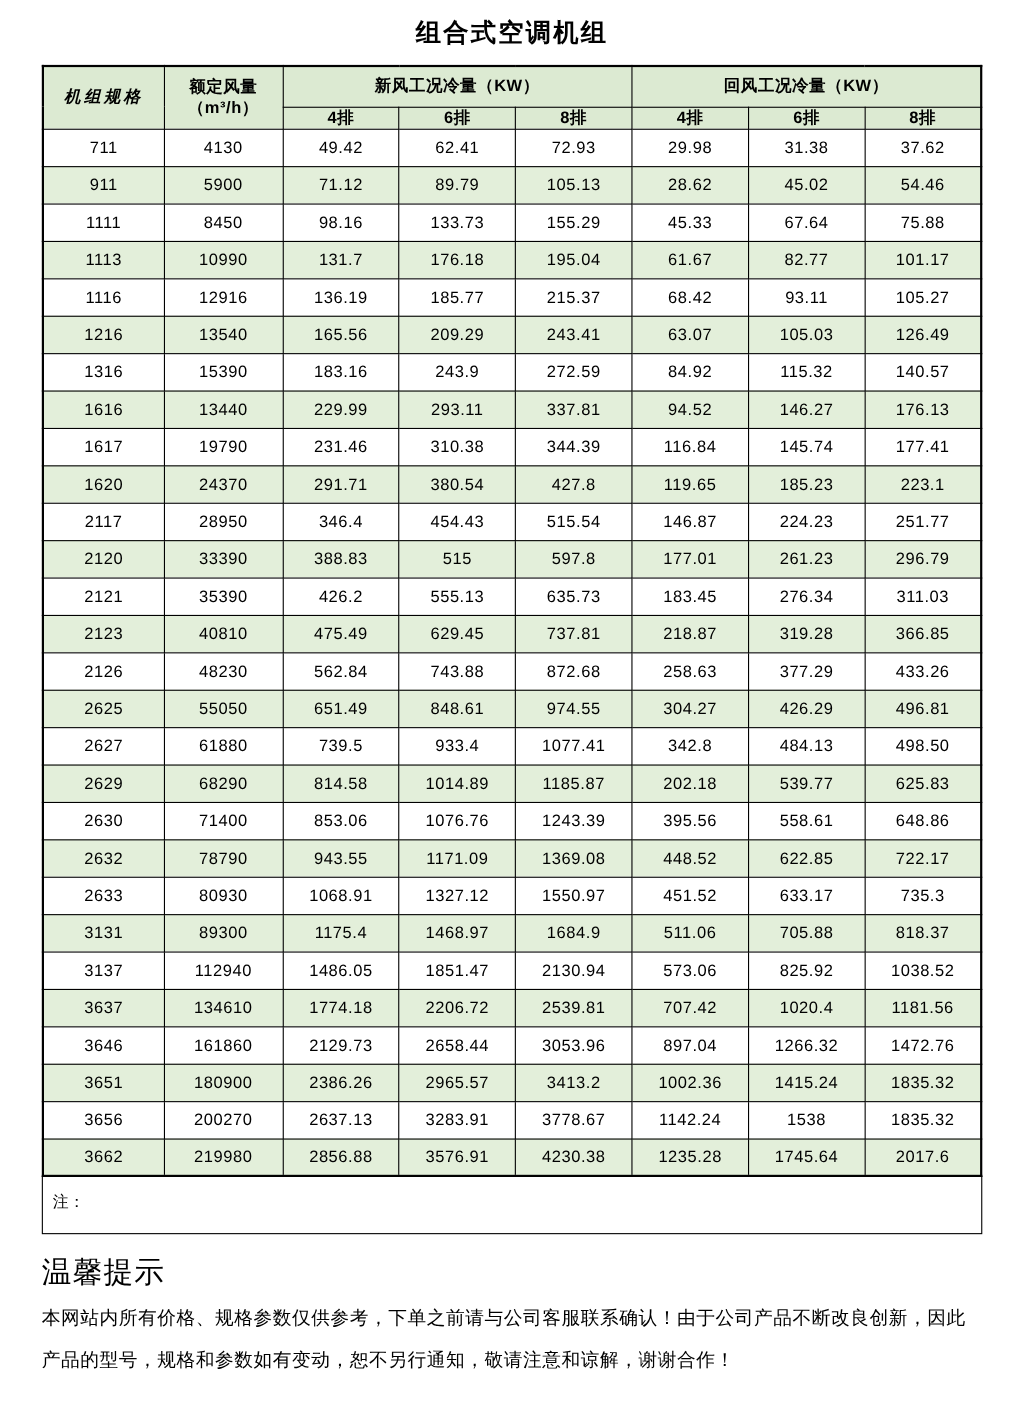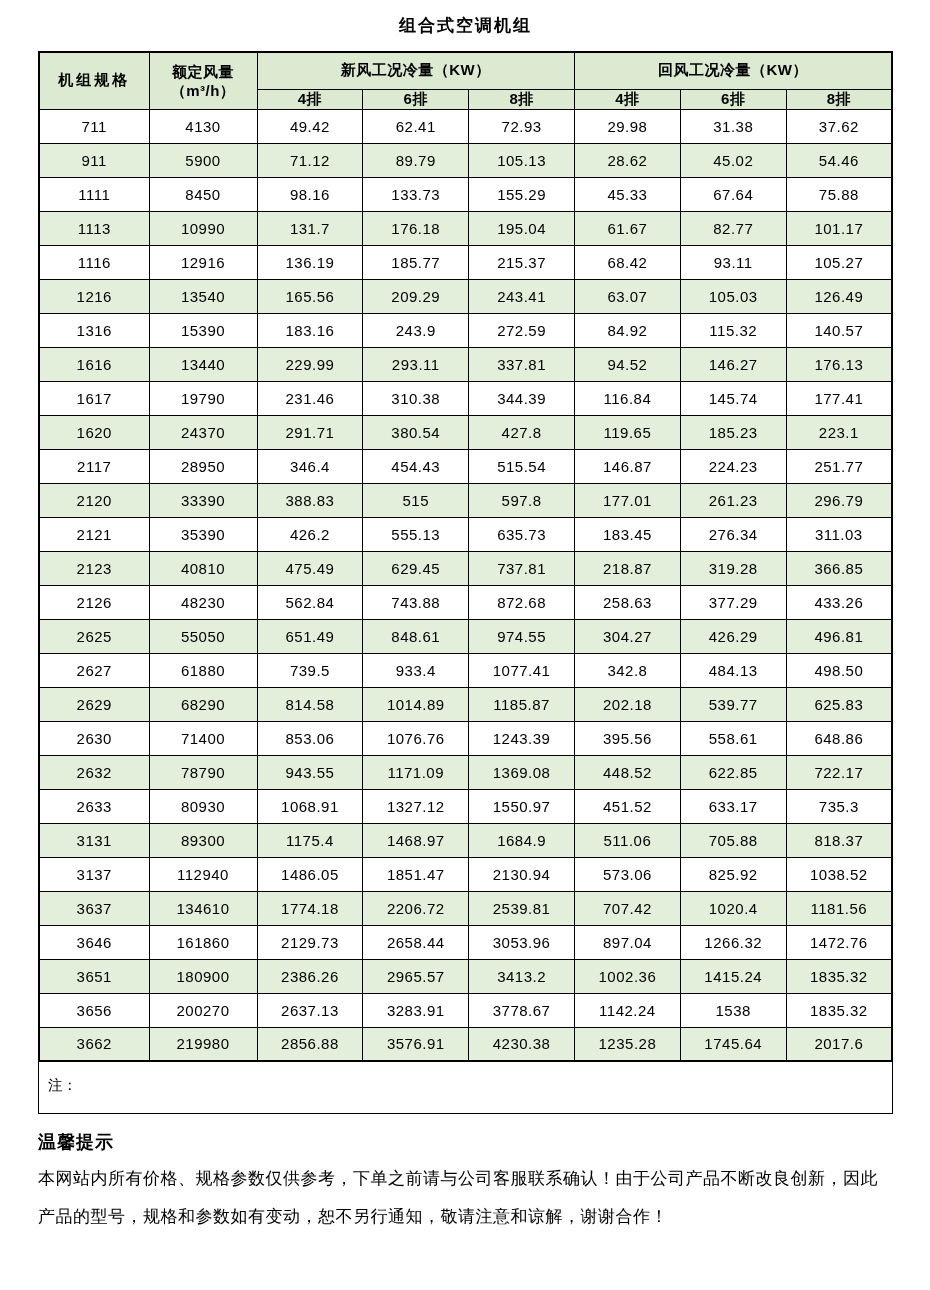--- a/index.html
+++ b/index.html
@@ -14,21 +14,21 @@
     font-family:"Liberation Sans","DejaVu Sans",sans-serif;
     color:#000;
   }
   .page{
     width:930px;
     padding:10px 37px 20px 38px;
   }
   .page-title{
     margin:4px 0 14px 0;
     text-align:center;
-    font-size:17px;
+    font-size:23px;
     font-weight:bold;
     letter-spacing:2px;
   }
   table.spec-table{
     width:855px;
     border-collapse:collapse;
     table-layout:fixed;
     border:2px solid var(--border);
   }
   .spec-table th,.spec-table td{
@@ -38,40 +38,40 @@
     padding:0 2px;
     font-size:15px;
     letter-spacing:0.5px;
   }
   .spec-table thead th{
     background:var(--header-bg);
     font-weight:bold;
   }
   .spec-table thead tr.group-row th{height:37px;}
   .spec-table thead tr.sub-row th{height:16px;}
-  .spec-table th.spec-col{letter-spacing:3px;}
+  .spec-table th.spec-col{letter-spacing:3px;font-style:italic;}
   .spec-table th .unit-line{display:block;line-height:19px;}
   .spec-table tbody td{height:34px;background:#ffffff;}
   .spec-table tbody tr.alt td{background:var(--row-alt-bg);}
   col.c-spec{width:110px;}
   col.c-air{width:108px;}
   .notes-box{
     width:855px;
     margin-top:-1px;
     border:1px solid var(--border);
     padding:12px 10px 16px 9px;
     font-size:14.5px;
     line-height:23px;
   }
   .note-label{padding-left:0;}
   .note-line.indent{padding-left:104px;}
   .footer{margin-top:16px;width:855px;}
   .footer-heading{
-    font-size:18px;
-    font-weight:700;
+    font-size:27px;
+    font-weight:400;
     letter-spacing:1px;
     margin:0 0 6px 0;
   }
   .footer-body{
     margin:0;
     font-size:17px;
     line-height:38px;
     letter-spacing:0.5px;
   }
 </style>

